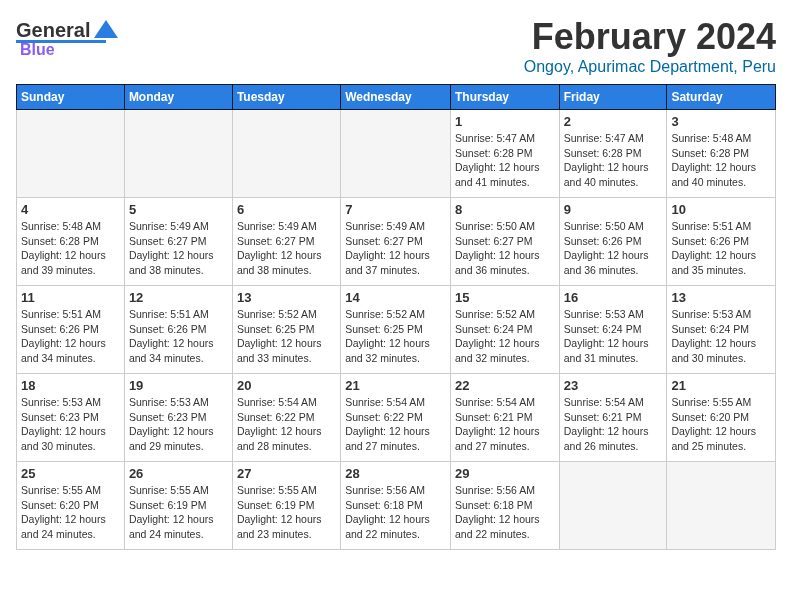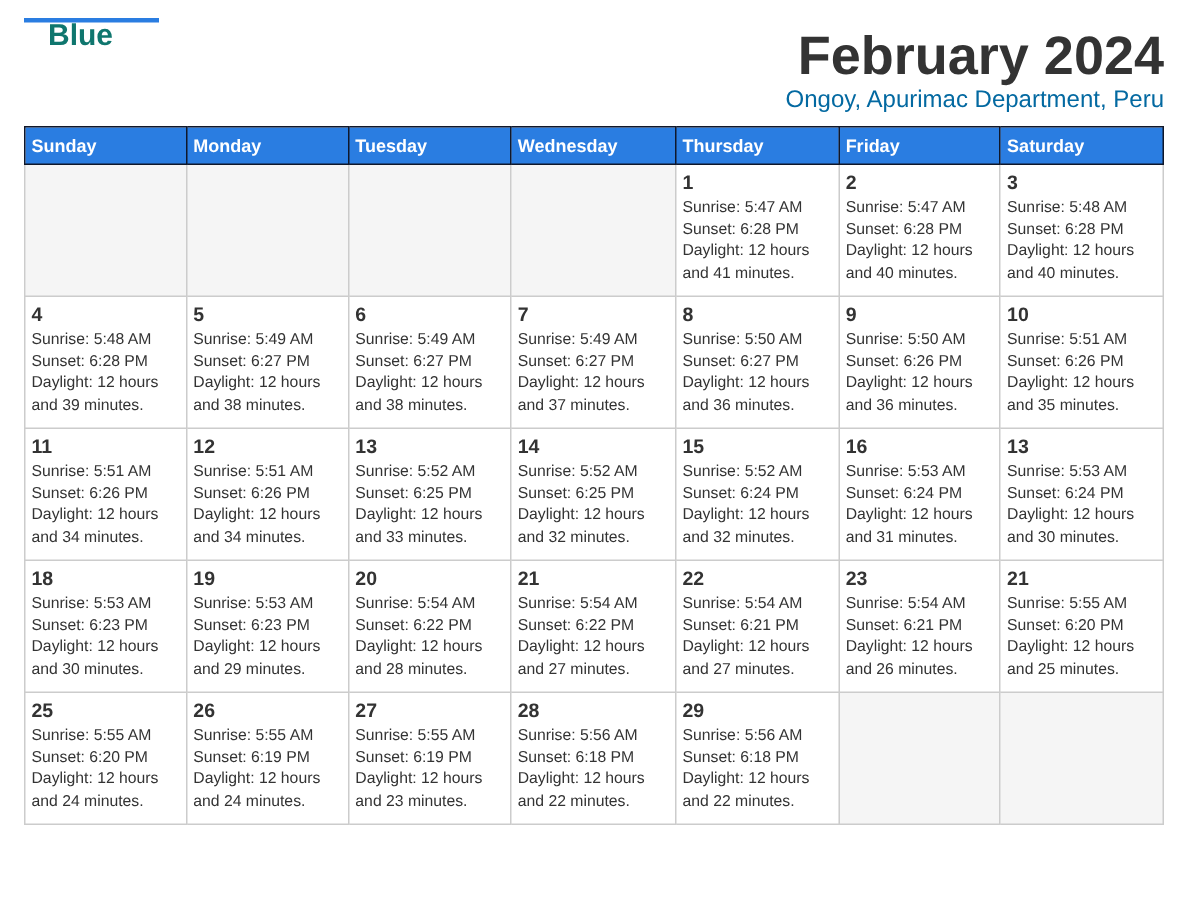--- a/index.html
+++ b/index.html
@@ -70,22 +70,28 @@
       color: #333;
       line-height: 1.4;
       font-size: 10.5px;
     }
   </style>
 </head>
 <body>
 
 <div class="header">
   <div class="logo">
+    <div style="display:flex;align-items:center;gap:0">
+      <span style="font-size:20px;font-weight:bold;color:#333;">General</span>
+      <svg width="28" height="28" viewBox="0 0 28 28" style="margin-left:2px;">
+        <polygon points="14,4 26,22 2,22" fill="#2a7de1"></polygon>
+      </svg>
+    </div>
     <div style="background:#2a7de1;height:3px;width:90px;margin-top:-4px;margin-left:0;"></div>
-    <span style="font-size:20px;font-weight:bold;color:#0f766e;margin-top:-2px;margin-left:16px;">Blue</span>
+    <span style="font-size:16px;font-weight:bold;color:#8b5cf6;margin-top:-2px;margin-left:4px;">Blue</span>
   </div>
   <div class="title-block">
     <h1>February 2024</h1>
     <h2>Ongoy, Apurimac Department, Peru</h2>
   </div>
 </div>
 
 <table class="calendar">
   <thead>
     <tr>

